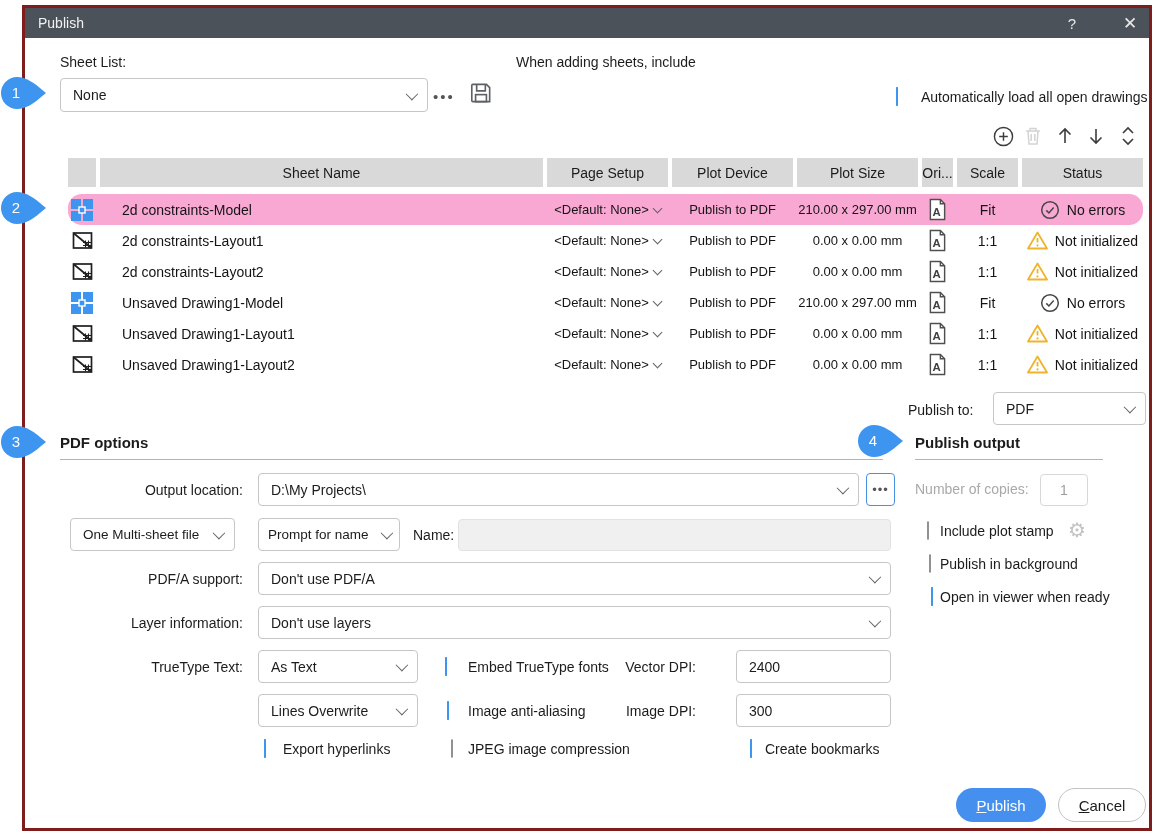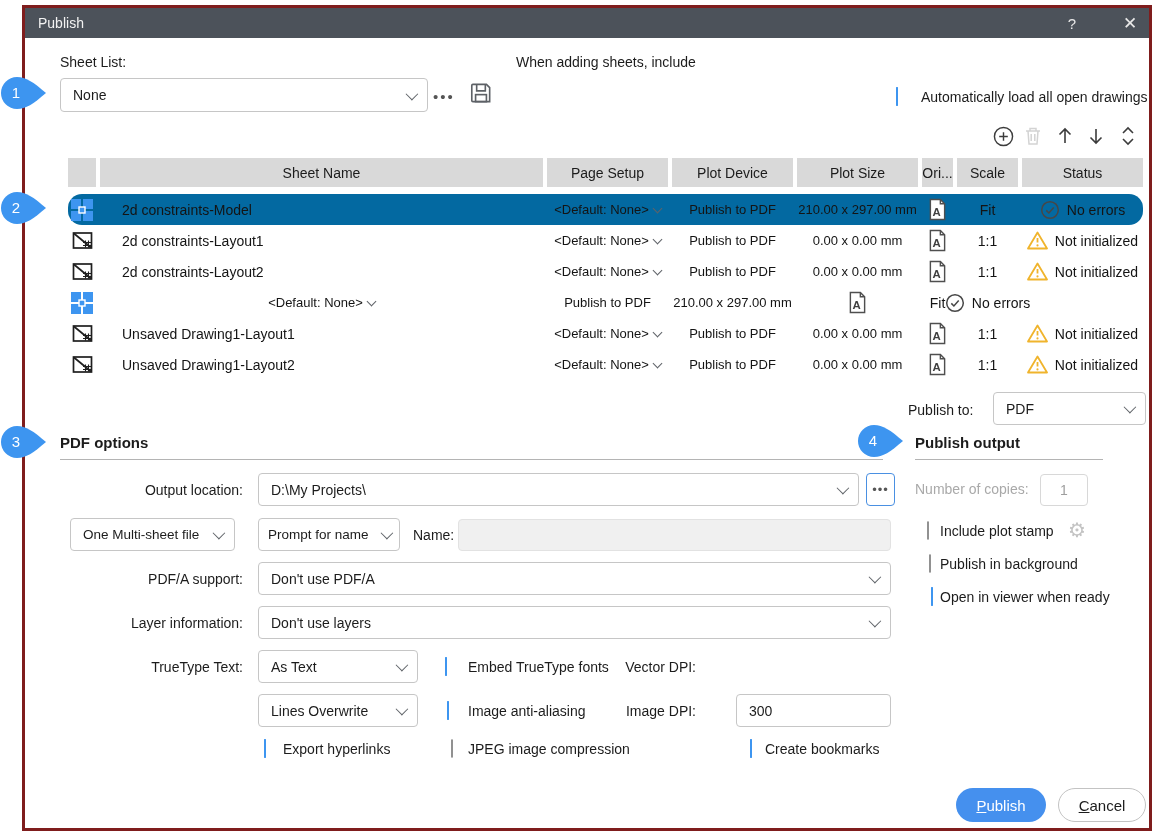--- a/index.html
+++ b/index.html
@@ -29,21 +29,21 @@
 
   
   .cb { width:17px; height:17px; border-radius:3px; background:#fff; border:1.5px solid #919191; position:relative; flex:0 0 auto; }
   .cb.checked { background:#3d95f0; border-color:#3d95f0; }
   .cb.checked::after { content:""; position:absolute; left:5px; top:1.5px; width:5px; height:9px; border-right:2px solid #fff; border-bottom:2px solid #fff; transform:rotate(40deg); }
 
   
   .grid-row { display:grid; grid-template-columns:28px 443px 121px 121px 121px 31px 61px 121px; column-gap:4px; }
   .hcell { background:#d9d9d9; height:29px; display:flex; align-items:center; justify-content:center; font-size:14px; color:#1c1c1c; }
   .trow { height:31px; align-items:center; }
-  .trow.sel { background:#0369a1;border-radius:14px; }
+  .trow.sel { background:#f9a8d4;border-radius:14px; }
   .tcell { font-size:14px; color:#141414; display:flex; align-items:center; justify-content:center; height:100%; white-space:nowrap; }
   .tcell.name { justify-content:flex-start; padding-left:22px; }
   .tcell.small { font-size:13px; }
   .tcell .chev-sm { margin-left:5px; }
   .status-wrap { display:flex; align-items:center; gap:7px; }
 
   
   .tool { width:26px; height:26px; display:flex; align-items:center; justify-content:center; }
 
   
@@ -242,20 +242,21 @@
         <div class="grid-row trow">
           <div class="tcell">
             <svg width="22" height="22" viewBox="0 0 22 22">
               <rect x="0" y="0" width="10" height="10" fill="#3d95f0"></rect>
               <rect x="12" y="0" width="10" height="10" fill="#3d95f0"></rect>
               <rect x="0" y="12" width="10" height="10" fill="#3d95f0"></rect>
               <rect x="12" y="12" width="10" height="10" fill="#3d95f0"></rect>
               <rect x="8" y="8" width="6" height="6" fill="#3d95f0" stroke="#fff" stroke-width="1.4"></rect>
             </svg>
           </div>
+          <div class="tcell name">Unsaved Drawing1-Model</div>
           <div class="tcell small">
             <span>&lt;Default: None&gt;</span>
             <span class="chev-sm"></span>
           </div>
           <div class="tcell small">Publish to PDF</div>
           <div class="tcell small">210.00 x 297.00 mm</div>
           <div class="tcell">
             <svg width="19" height="23" viewBox="0 0 20 24">
               <path d="M2.5 1.5 h10.5 l4.5 4.5 v16.5 h-15 z" fill="#fff" stroke="#4f4f4f" stroke-width="1.5"></path>
               <path d="M13 1.5 v4.5 h4.5" fill="none" stroke="#4f4f4f" stroke-width="1.5"></path>
@@ -388,20 +389,21 @@
     </div>
 
     <div class="abs lbl" style="left:35px; top:651px; width:183px; text-align:right;">TrueType Text:</div>
     <div class="abs select" style="left:233px; top:642px; width:160px; height:33px;">
       <span>As Text</span>
       <span class="chev"></span>
     </div>
     <span class="abs cb checked" style="left:418px; top:650px;"></span>
     <div class="abs lbl" style="left:443px; top:651px;">Embed TrueType fonts</div>
     <div class="abs lbl" style="left:560px; top:651px; width:111px; text-align:right;">Vector DPI:</div>
+    <div class="abs input" style="left:711px; top:642px; width:155px; height:33px;">2400</div>
 
     <div class="abs select" style="left:233px; top:686px; width:160px; height:33px;">
       <span>Lines Overwrite</span>
       <span class="chev"></span>
     </div>
     <span class="abs cb checked" style="left:418px; top:694px;"></span>
     <div class="abs lbl" style="left:443px; top:695px;">Image anti-aliasing</div>
     <div class="abs lbl" style="left:560px; top:695px; width:111px; text-align:right;">Image DPI:</div>
     <div class="abs input" style="left:711px; top:686px; width:155px; height:33px;">300</div>
 

